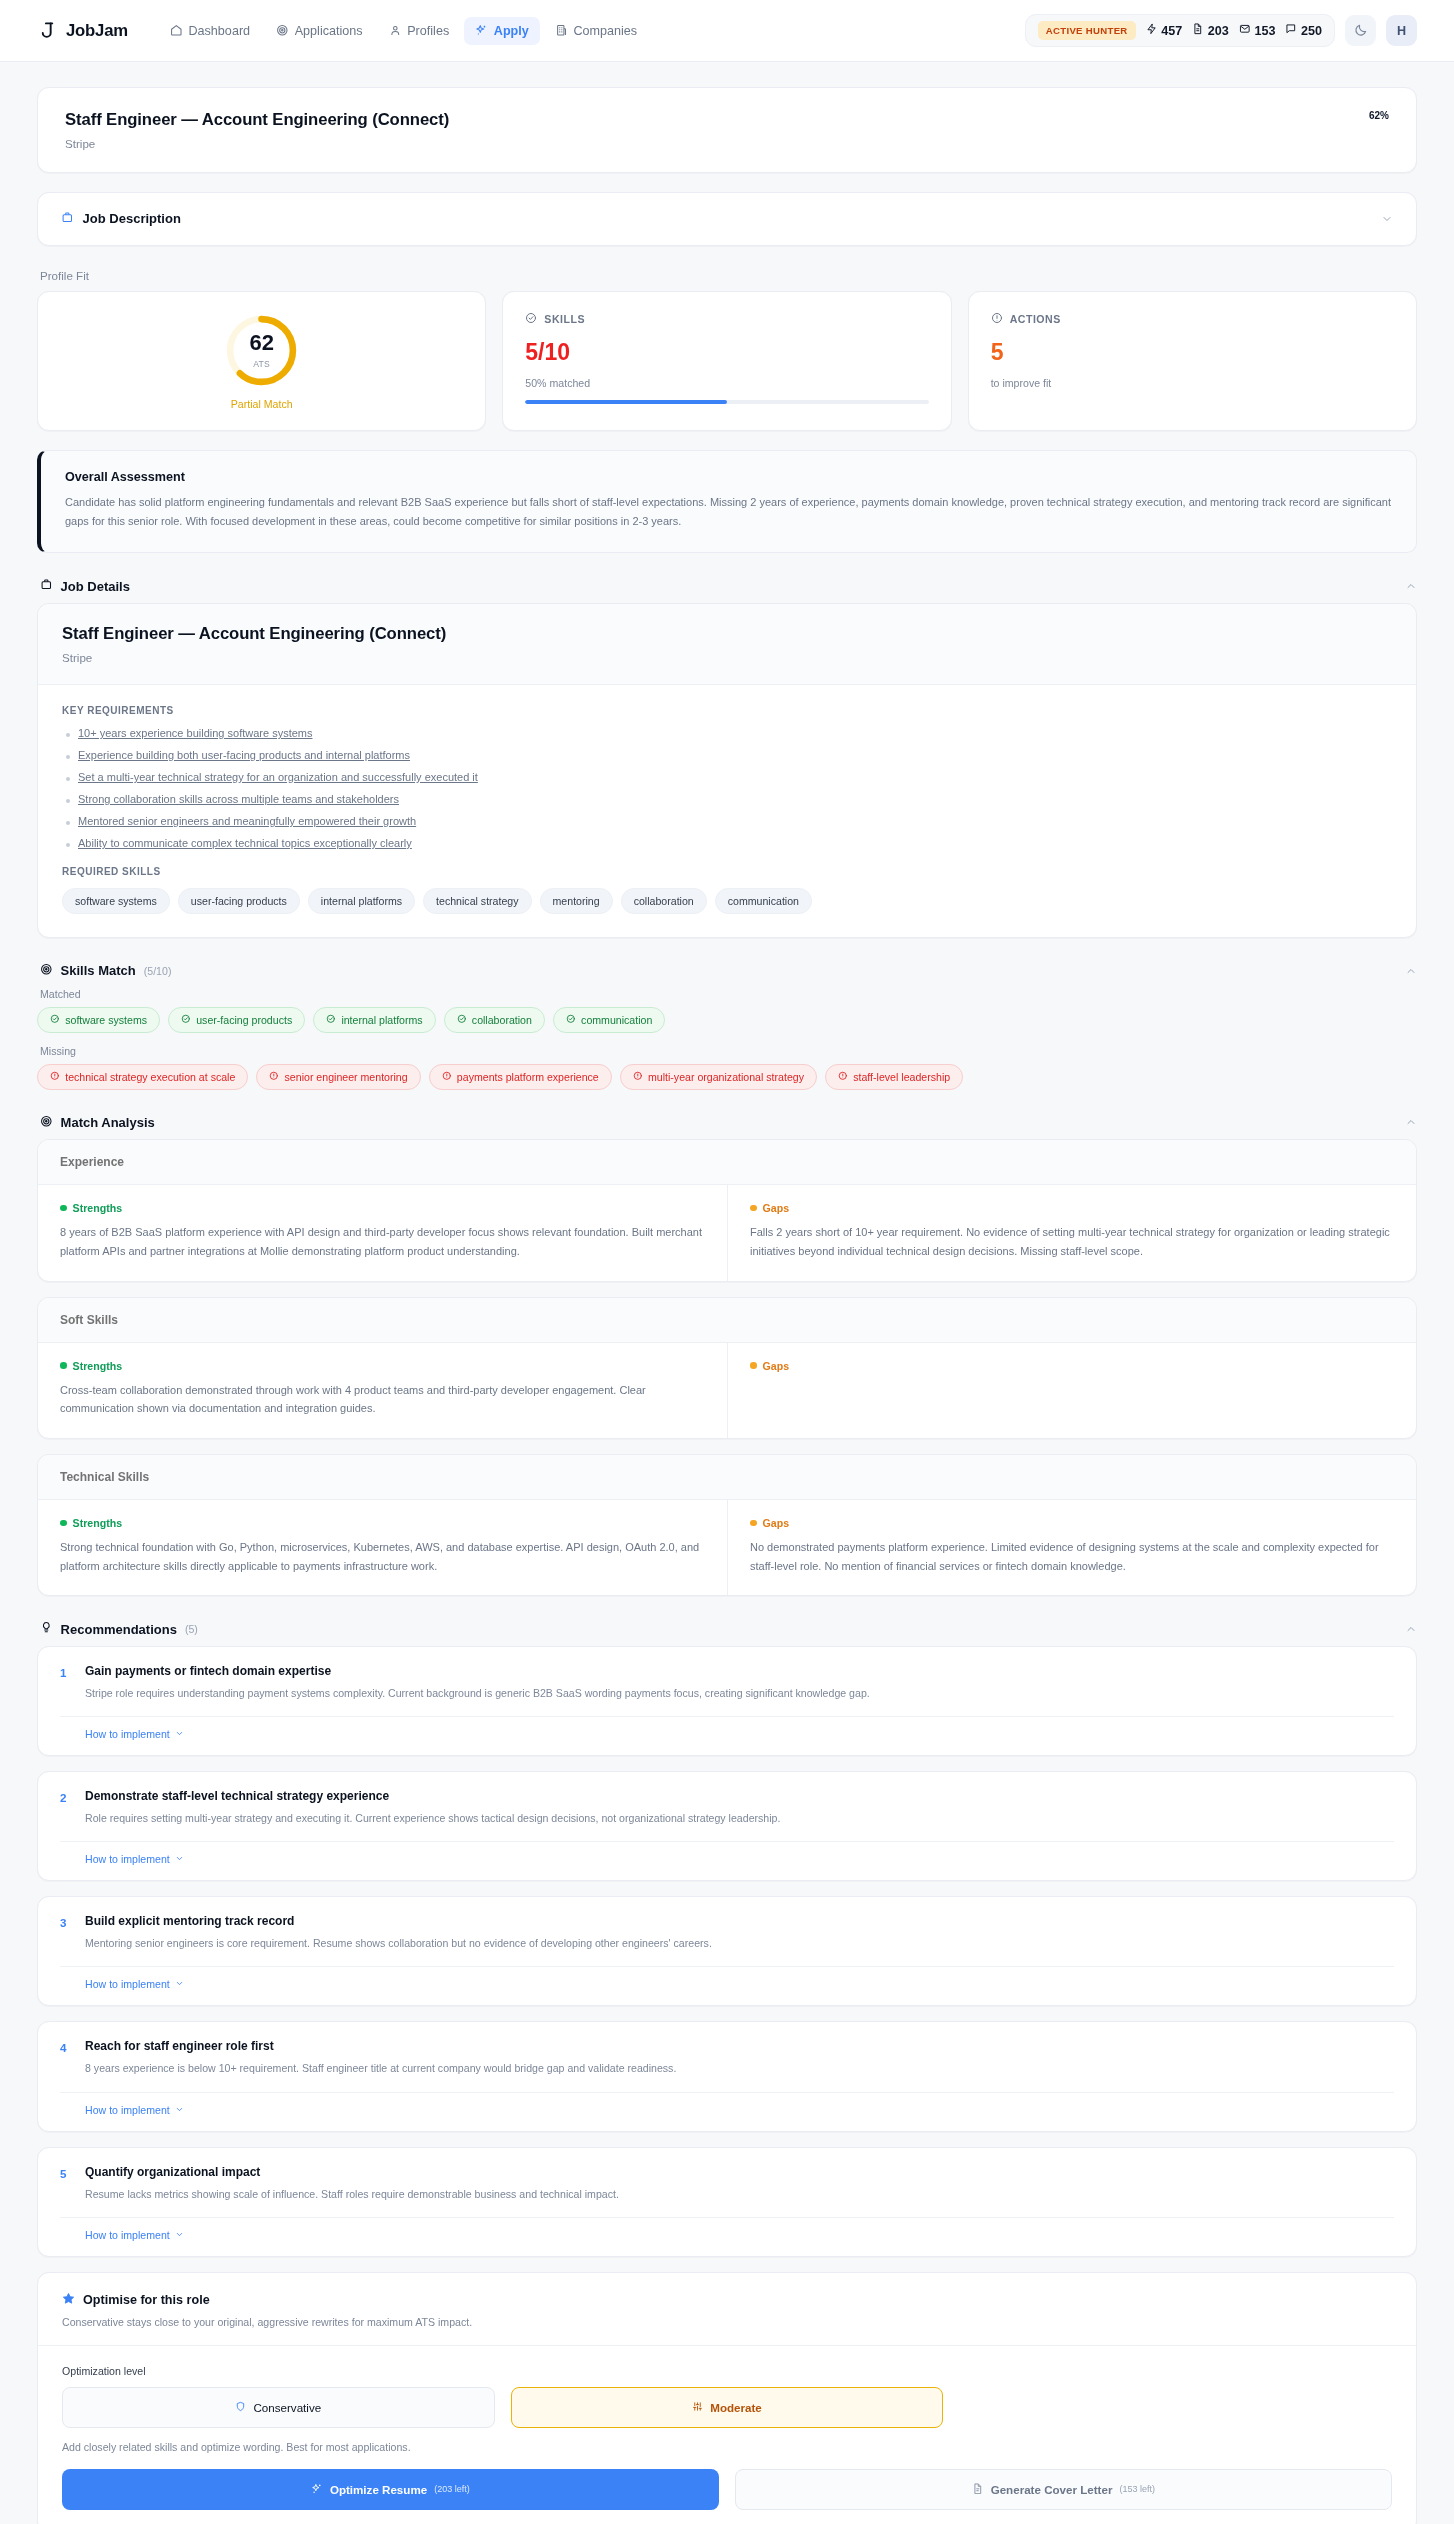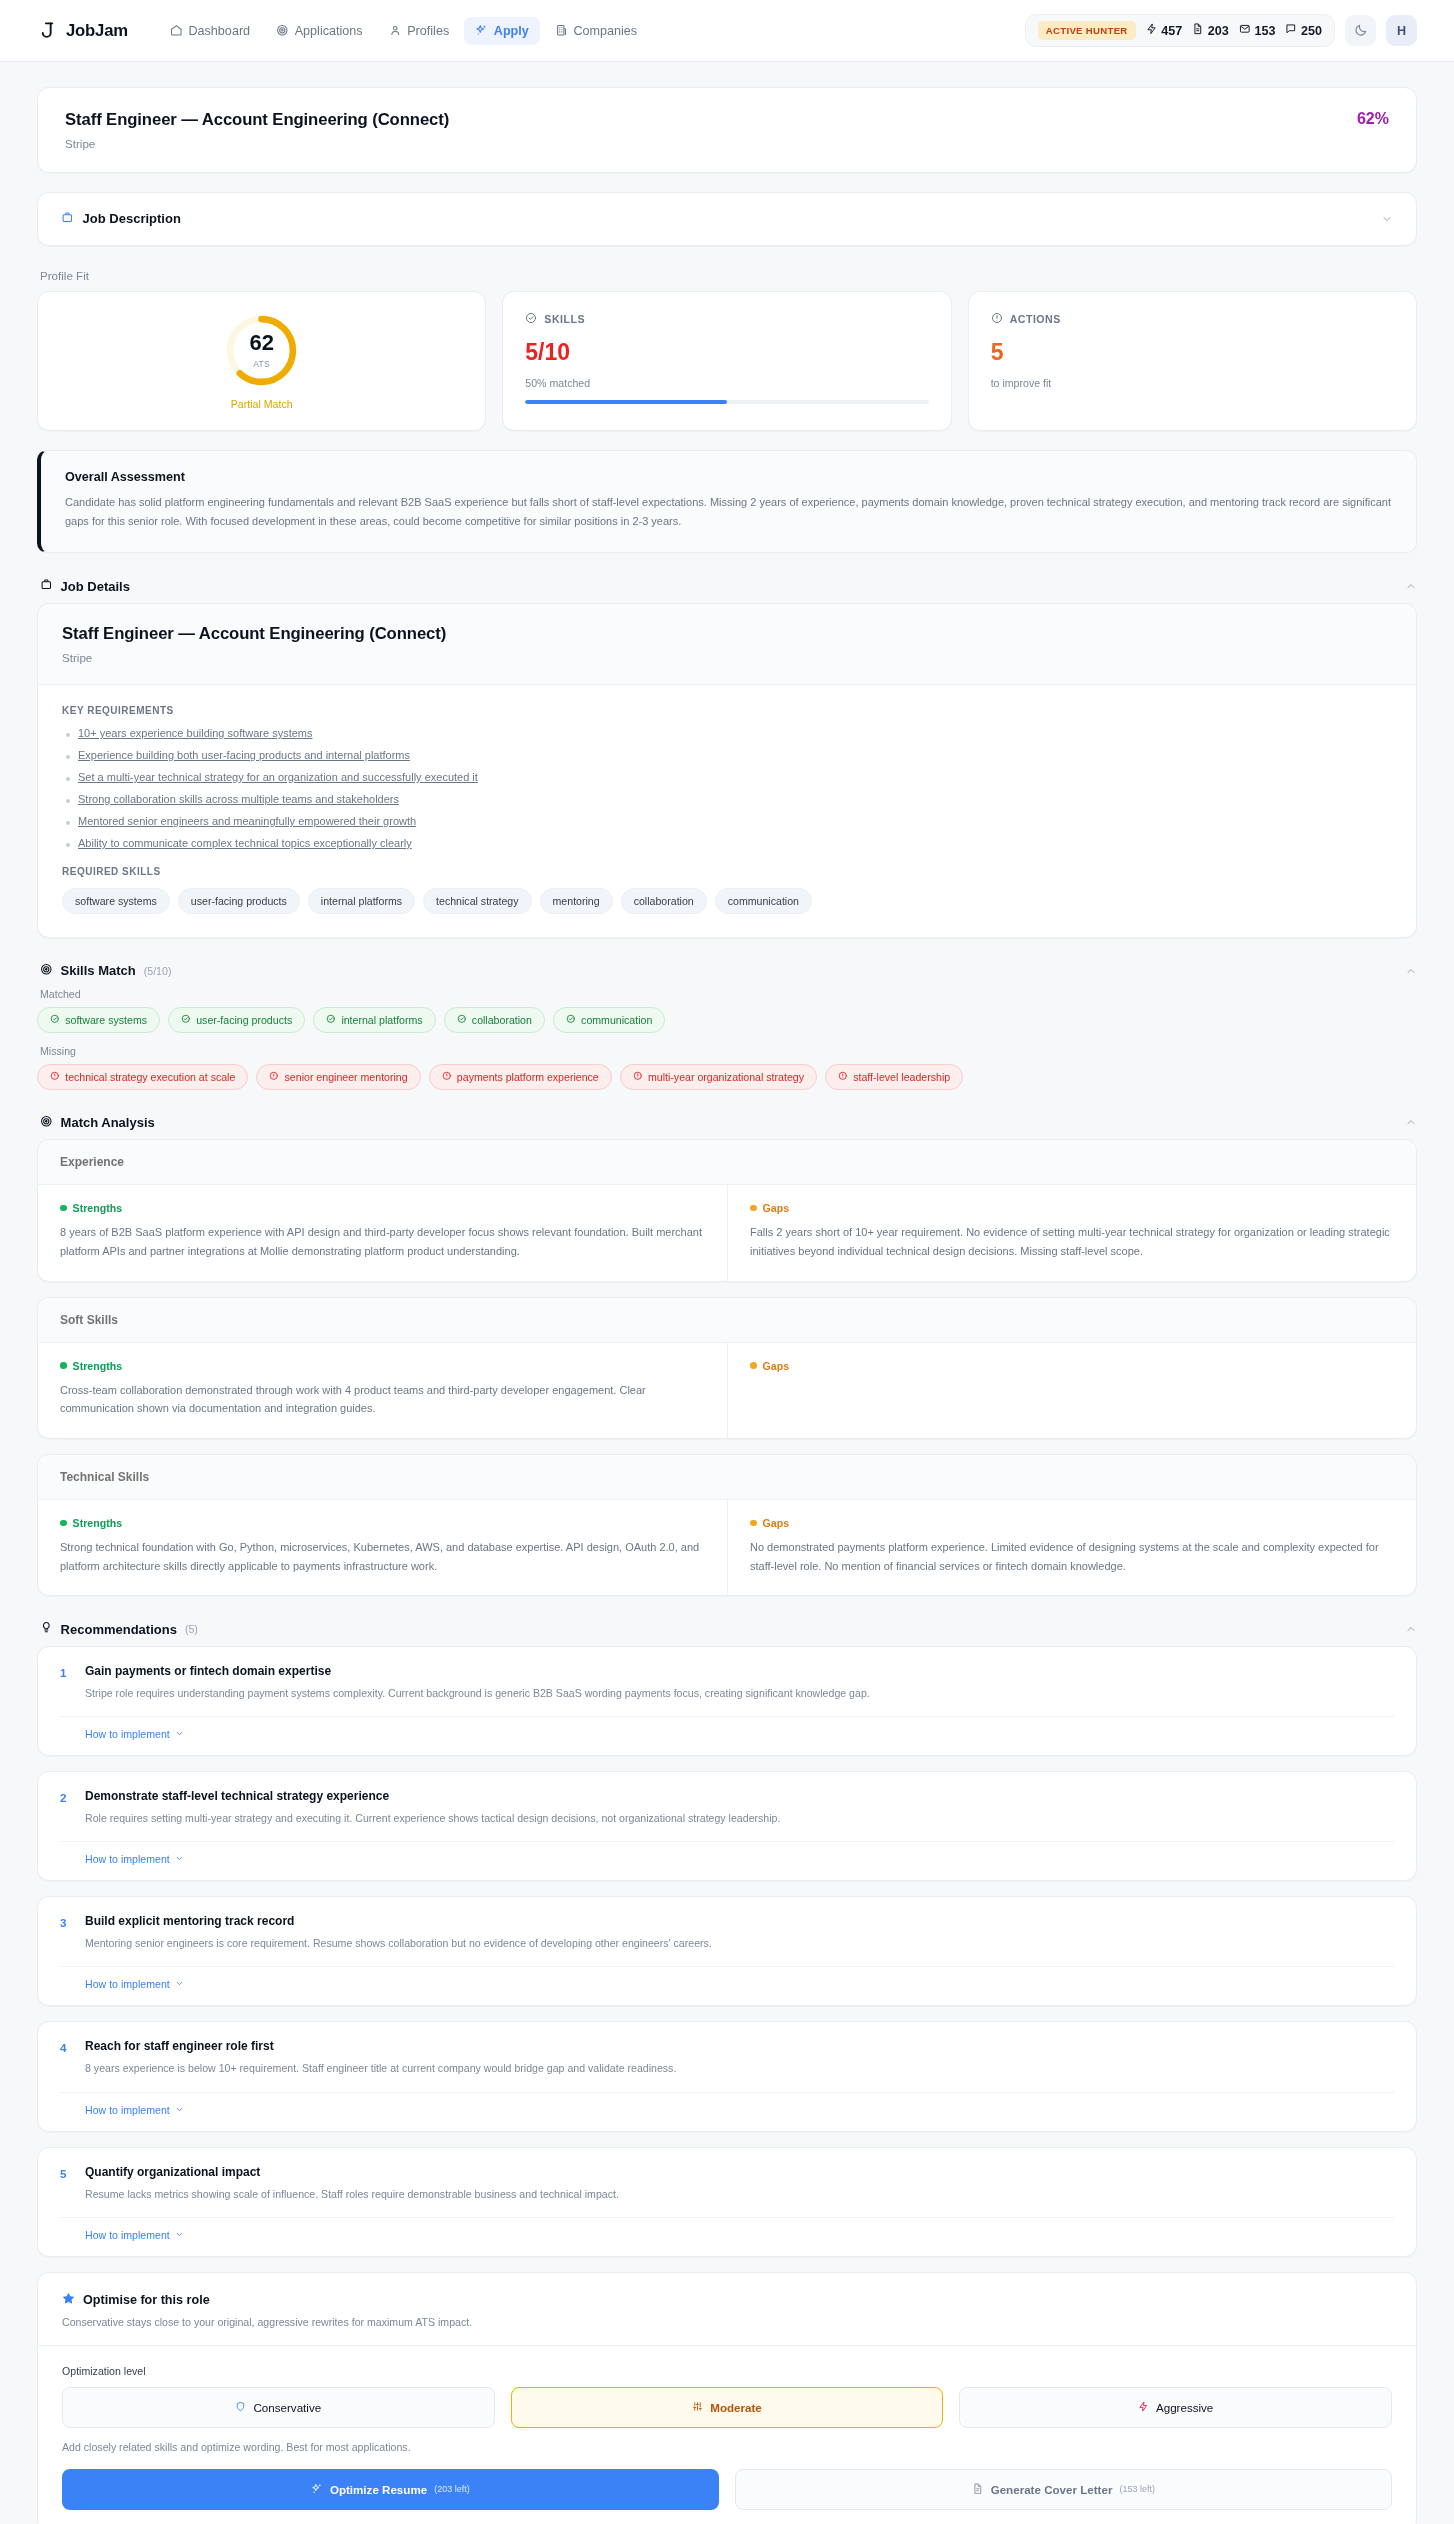--- a/index.html
+++ b/index.html
@@ -83,21 +83,21 @@
 
   
   .job-header {
     margin-top: 25px;
     padding: 22px 27px;
     display: flex; align-items: flex-start;
   }
   .job-header-left { flex: 1; }
   .job-title { font-size: 16.7px; font-weight: 700; color: #0b1220; letter-spacing: -0.1px; }
   .job-company { font-size: 11.6px; color: #7d8799; margin-top: 7px; }
-  .job-pct { font-size: 16px; font-weight: 700; color: #a21caf; }
+  .job-pct { font-size: 10px; font-weight: 700; color: #0f172a; }
 
   
   .jd-card {
     margin-top: 19px;
     padding: 18px 23px;
     display: flex; align-items: center;
     cursor: pointer;
   }
   .jd-title { display: flex; align-items: center; gap: 9px; font-size: 13px; font-weight: 600; color: #0b1220; }
   .chev { margin-left: auto; color: #9aa4b4; display: flex; }
@@ -779,28 +779,20 @@
           <span>Conservative</span>
         </div>
         <div class="opt-choice selected">
           <span>
             <svg width="11" height="11" viewBox="0 0 24 24" fill="none" stroke="#b45309" stroke-width="2" stroke-linecap="round">
                   <path d="M6 20V14M6 10V4M12 20V12M12 8V4M18 20V16M18 12V4"></path>
                   <path d="M3.5 14h5M9.5 8h5M15.5 16h5"></path>
                 </svg>
           </span>
           <span>Moderate</span>
-        </div>
-        <div class="opt-choice">
-          <span>
-            <svg width="11" height="11" viewBox="0 0 24 24" fill="none" stroke="#e11d48" stroke-width="2" stroke-linejoin="round">
-                  <path d="M13 2L4 14h7l-1 8 9-12h-7z"></path>
-                </svg>
-          </span>
-          <span>Aggressive</span>
         </div>
       </div>
       <div class="opt-hint">Add closely related skills and optimize wording. Best for most applications.</div>
       <div class="opt-actions">
         <div class="btn-primary">
           <span>
             <svg width="11.6" height="11.6" viewBox="0 0 24 24" fill="none" stroke="#ffffff" stroke-width="2" stroke-linejoin="round">
                   <path d="M10 3l1.8 4.7L16.5 9.5 11.8 11.3 10 16l-1.8-4.7L3.5 9.5 8.2 7.7z"></path>
                   <path d="M18 3.5v3M16.5 5h3"></path>
                   <path d="M6.5 18.2v2M5.5 19.2h2"></path>

